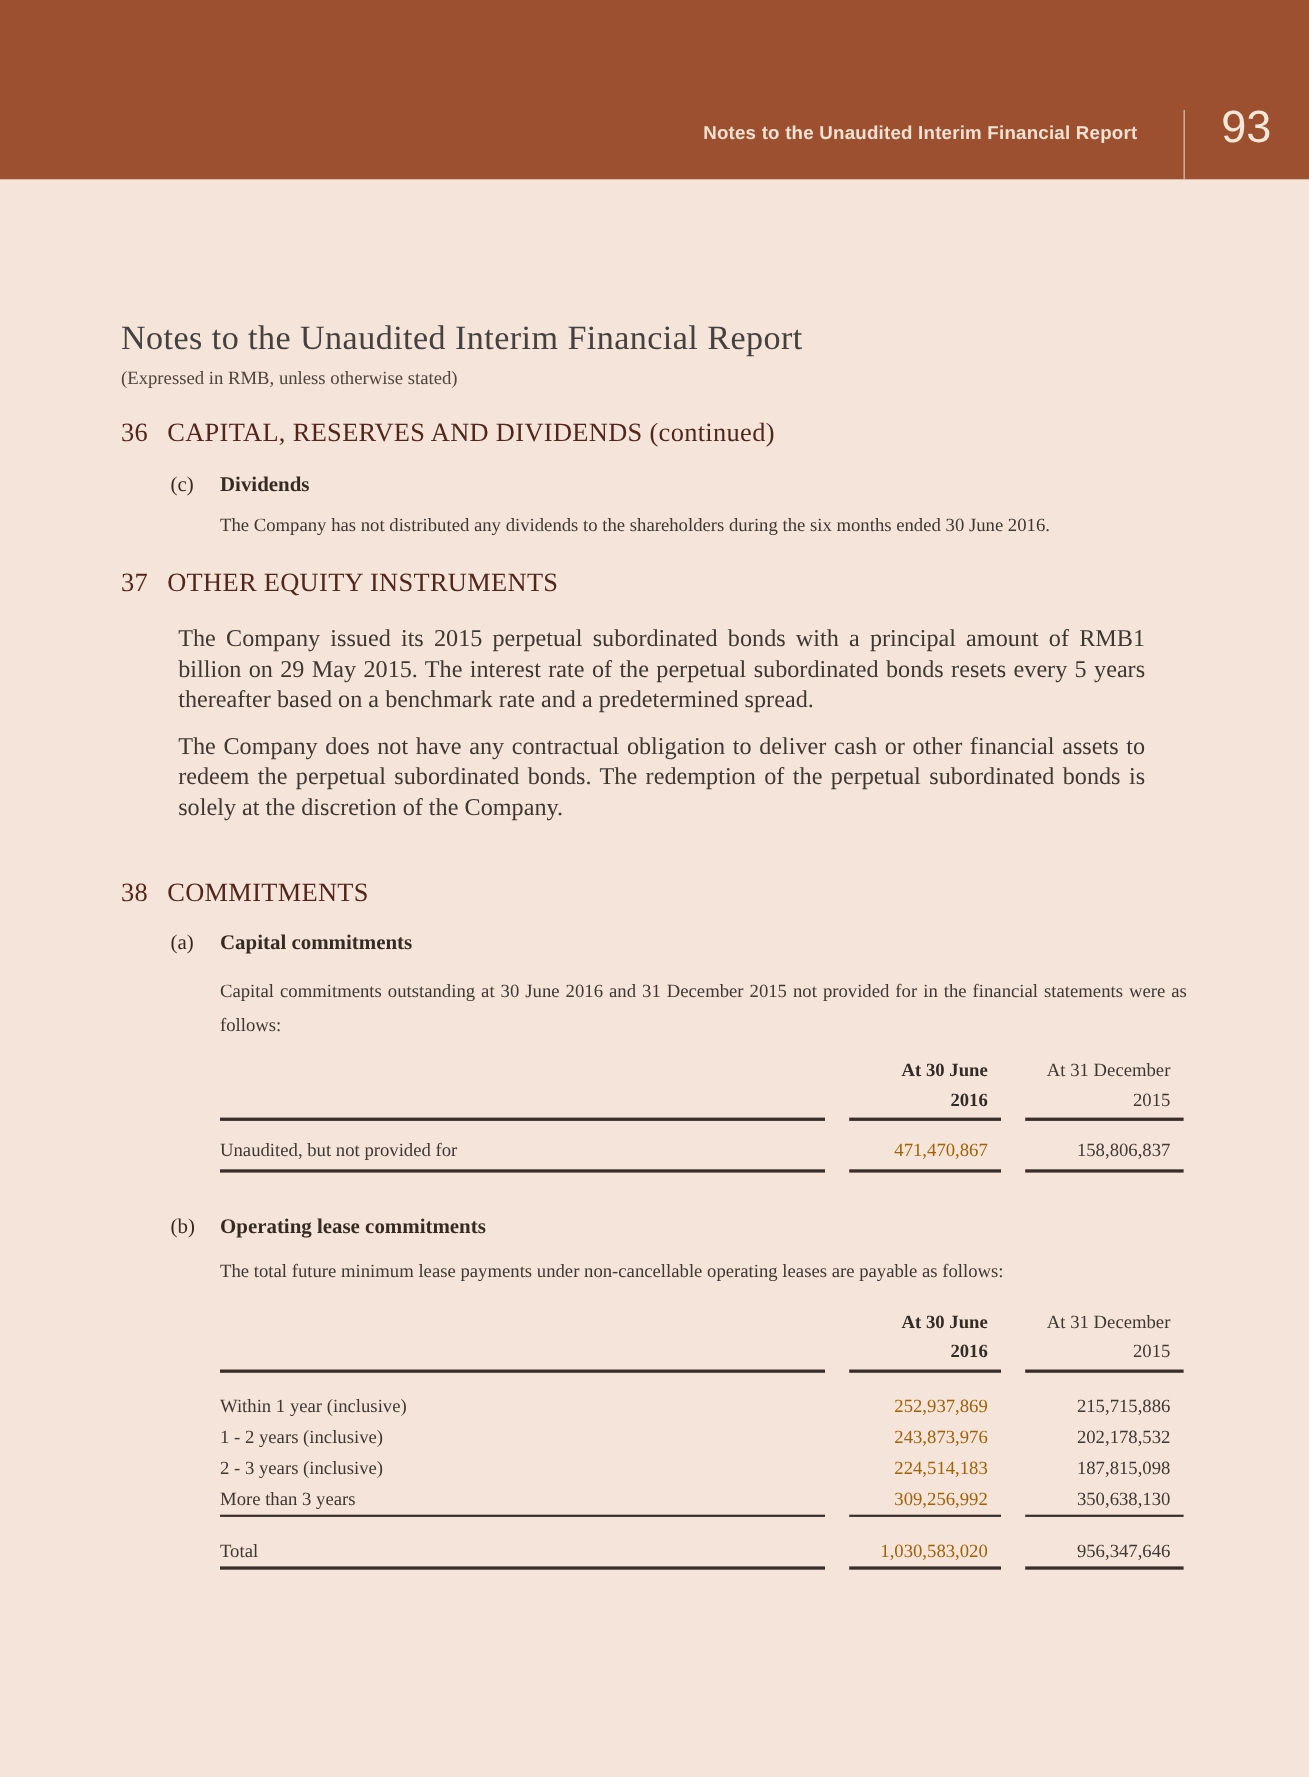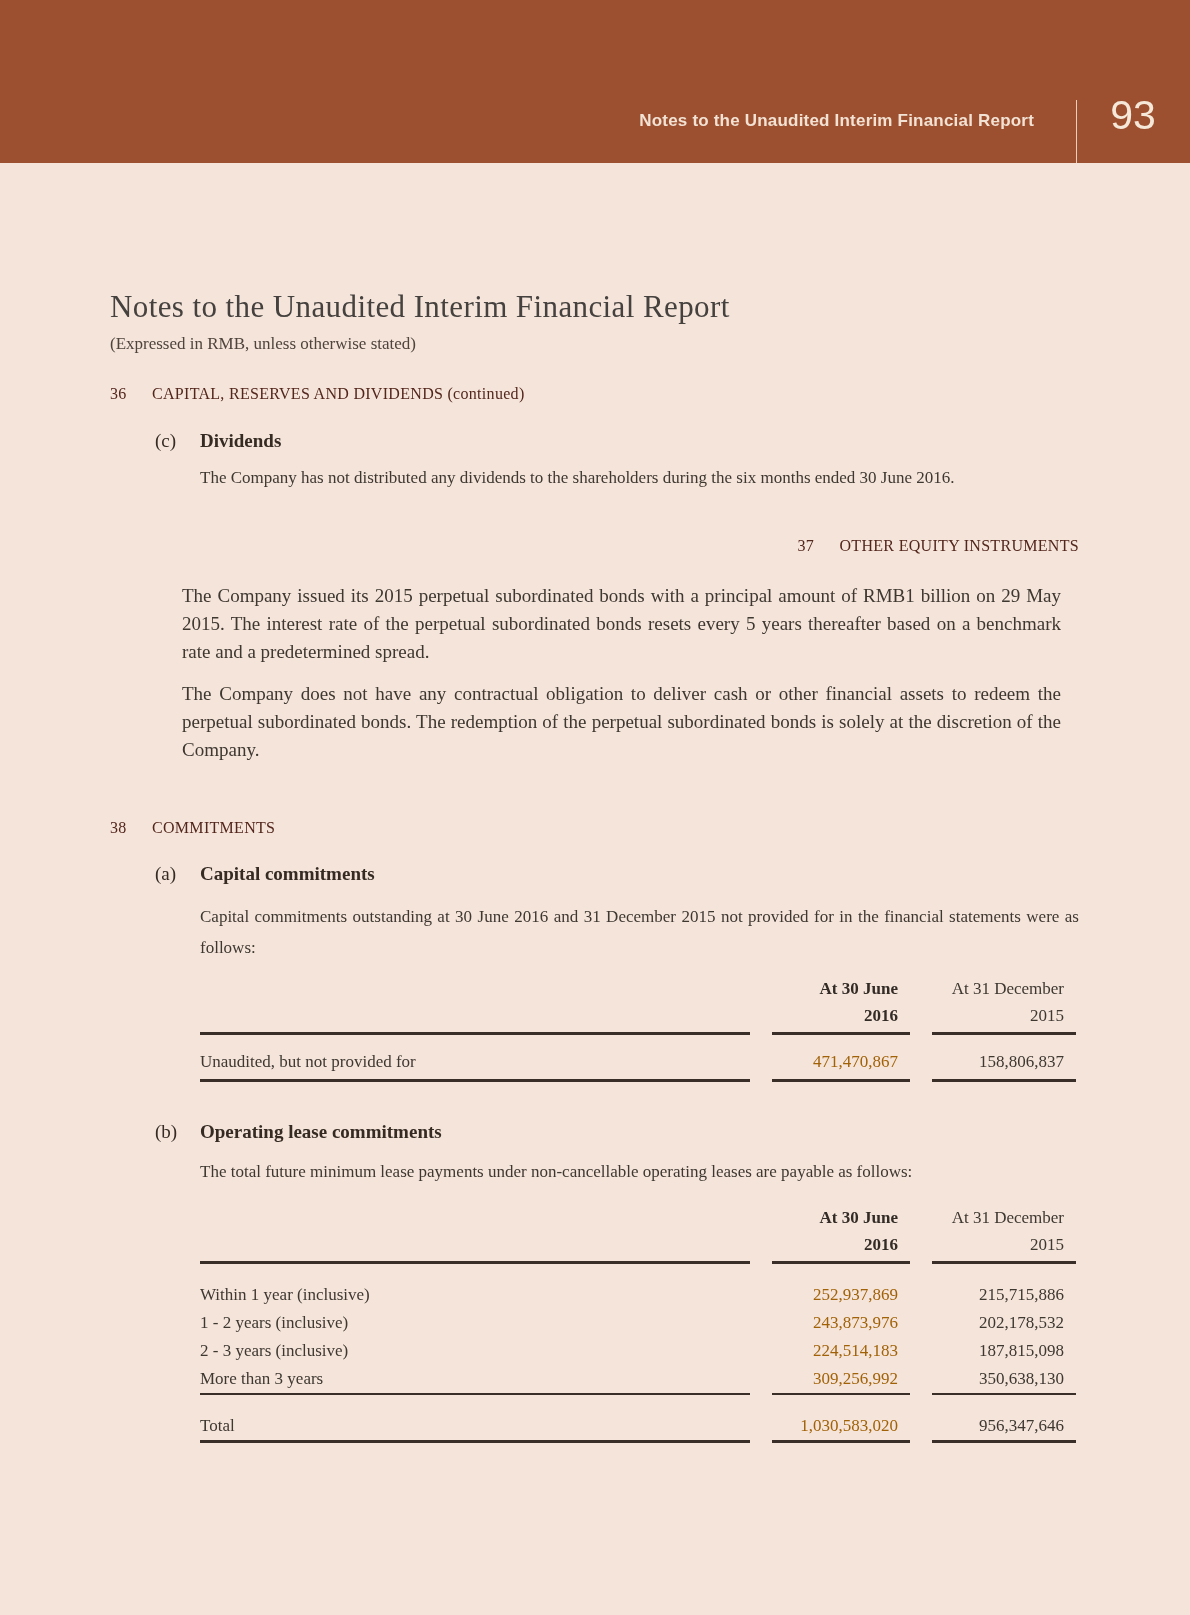--- a/index.html
+++ b/index.html
@@ -45,46 +45,46 @@
     font-size:31px;line-height:36px;letter-spacing:.4px;
     color:#45413e;
   }
   .doc-subtitle{
     margin-top:9px;
     font-size:17px;line-height:20px;
     color:#4e443c;
   }
   .sec-heading{
     display:flex;
-    font-size:16px;line-height:28px;letter-spacing:.3px;
+    font-size:24px;line-height:28px;letter-spacing:.3px;
     color:var(--section-heading,#53261c);
   }
   .sec-num{flex:0 0 42px;}
   .m36{margin-top:26px;}
-  .m37{margin-top:42px;justify-content:flex-end;}
+  .m37{margin-top:26px;}
   .m38{margin-top:50px;}
   .sub-row{
     display:flex;
     margin-left:45px;
     font-size:19px;line-height:23px;
     color:#352b23;
   }
   .sub-label{flex:0 0 45px;font-weight:400;}
   .sub-heading{font-weight:700;}
   .sub-c{margin-top:21px;}
   .sub-a{margin-top:20px;}
   .sub-b{margin-top:38px;}
   .body-text{
     margin-left:90px;
     width:879px;
     font-size:17px;line-height:24px;
     text-align:justify;
   }
   .body-c{margin-top:14px;}
-  .para{margin-left:72px;width:879px;font-size:19px;line-height:28px;text-align:justify;}
+  .para{margin-left:52px;width:879px;font-size:22px;line-height:28px;text-align:justify;}
   .para1{margin-top:22px;}
   .para2{margin-top:14px;}
   .body-a{margin-top:16px;line-height:31px;}
   .body-b{margin-top:17px;}
   
   .fin-table{
     margin-left:90px;
     width:876px;
     display:grid;
     grid-template-columns:1fr 138px 144px;

